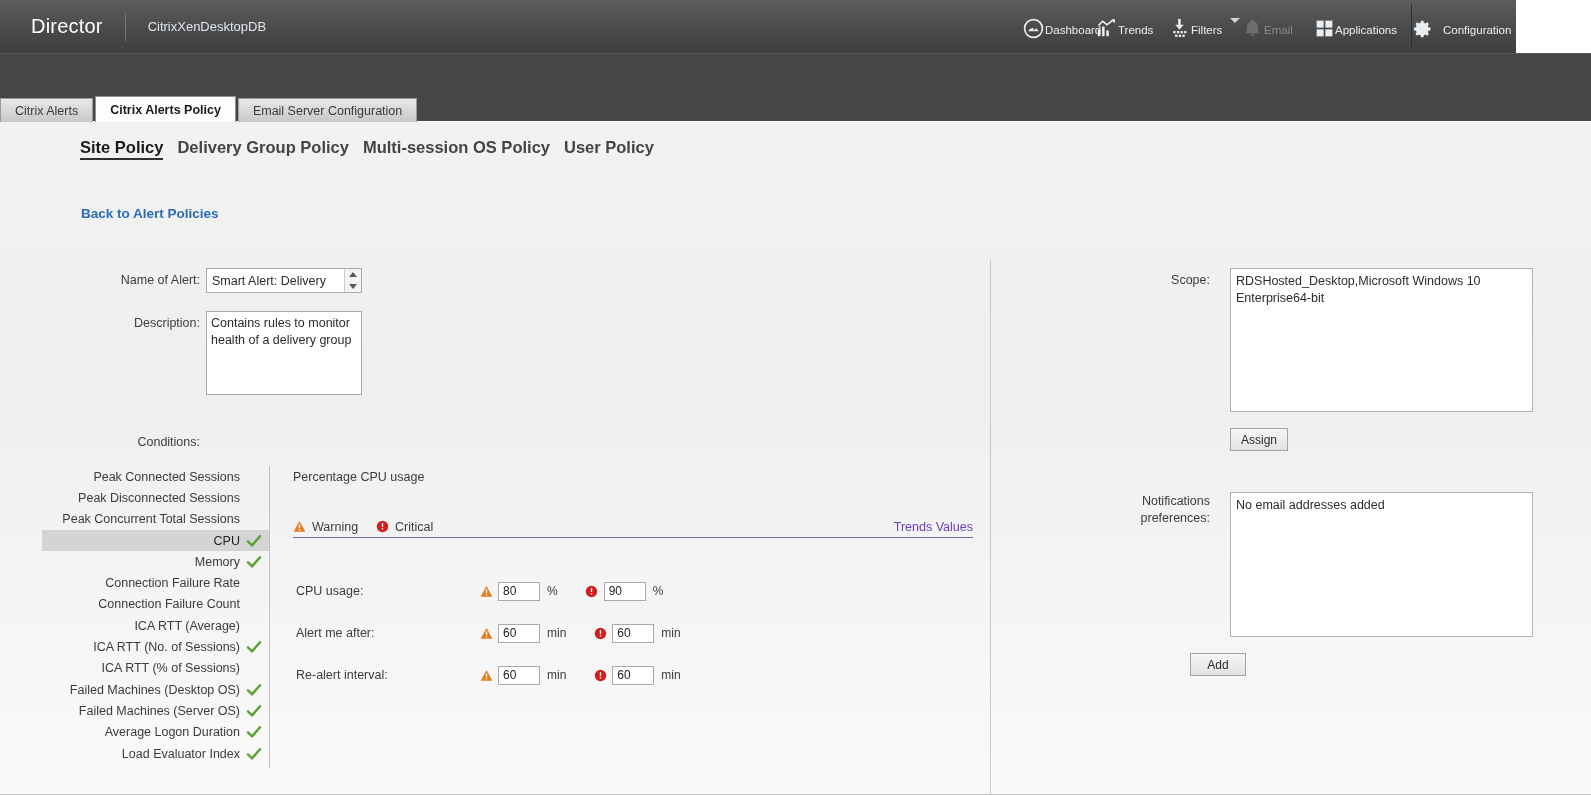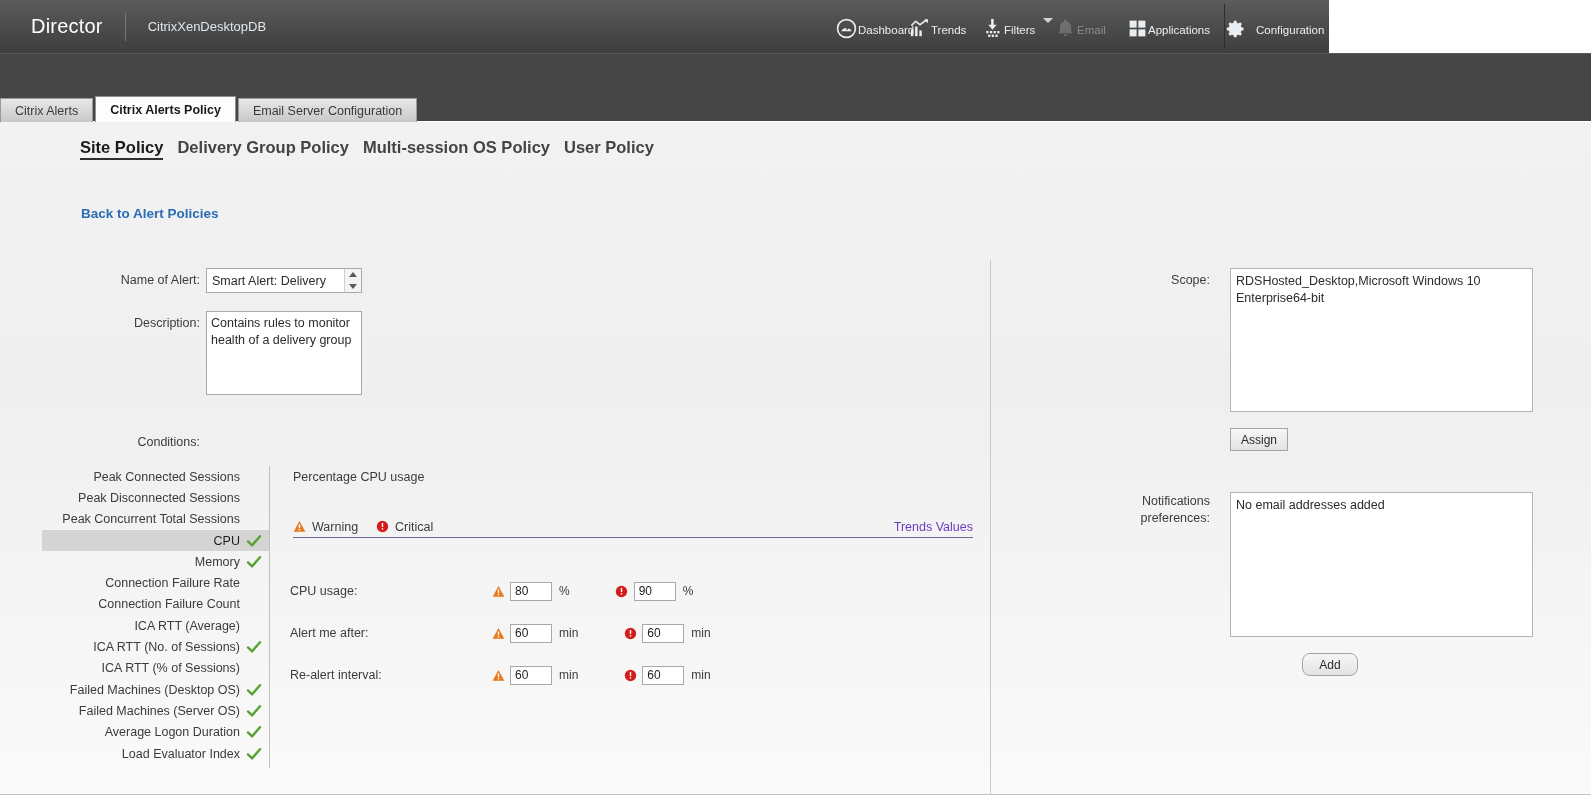--- a/index.html
+++ b/index.html
@@ -9,21 +9,21 @@
     width: 1591px; height: 795px;
     overflow: hidden;
     background: #ffffff;
     font-family: "Liberation Sans", sans-serif;
     -webkit-font-smoothing: antialiased;
   }
 
   
   .topbar {
     position: absolute; left: 0; top: 0;
-    width: 1329px; height: 53px;
+    width: 1516px; height: 53px;
     background: linear-gradient(to bottom, #5c5c5c 0%, #4a4a4a 55%, #3f3f3f 100%);
     display: flex; align-items: stretch;
   }
   .brand {
     display: flex; align-items: center;
     padding-left: 31px;
     color: #ffffff;
     font-size: 20px;
     letter-spacing: .2px;
     font-weight: 400;
@@ -224,21 +224,21 @@
   }
   .legitem { display: flex; align-items: center; font-size: 12.5px; color: #3c3c3c; margin-right: 18px; }
   .legitem .gl { margin-right: 6px; display:flex; align-items:center; }
   .resetlink {
     margin-left: auto;
     font-size: 12.5px;
     color: #6a3fc0;
     cursor: pointer;
   }
 
-  .ruleRow { position: absolute; left: 290px; height: 26px; display: flex; align-items: center; gap: 18px; }
+  .ruleRow { position: absolute; left: 296px; height: 26px; display: flex; align-items: center; }
   .ruleRow .rlabel { width: 182px; font-size: 12.5px; color: #3c3c3c; }
   .fieldgrp { display: flex; align-items: center; justify-content: space-between; }
   .fieldgrp .gl { width: 16px; display:flex; align-items:center; justify-content:center; margin-right: 4px; }
   .numinput {
     width: 42px; height: 19px;
     border: 1px solid #a9a9a9;
     background: #ffffff;
     font-size: 12px; color: #222;
     padding-left: 4px;
     display: flex; align-items: center;
@@ -627,15 +627,15 @@
 
   <div class="lbl-right" style="left:1060px; top:151px; width:150px;">Scope:</div>
   <div class="panelbox" style="left:1230px; top:146px; width:303px; height:144px;">RDSHosted_Desktop,Microsoft Windows 10 Enterprise64-bit</div>
   <div class="gbtn" style="left:1230px; top:306px; width:58px;">Assign</div>
 
   <div class="lbl-right" style="left:1060px; top:371px; width:150px; line-height:17px;">
     <span>Notifications</span><br>
     <span>preferences:</span>
   </div>
   <div class="panelbox" style="left:1230px; top:370px; width:303px; height:145px;">No email addresses added</div>
-  <div class="gbtn" style="left:1302px; top:531px; width:48px;border-radius:8px;">Add</div>
+  <div class="gbtn" style="left:1190px; top:531px; width:48px;">Add</div>
 
 </div>
 
 </body></html>

